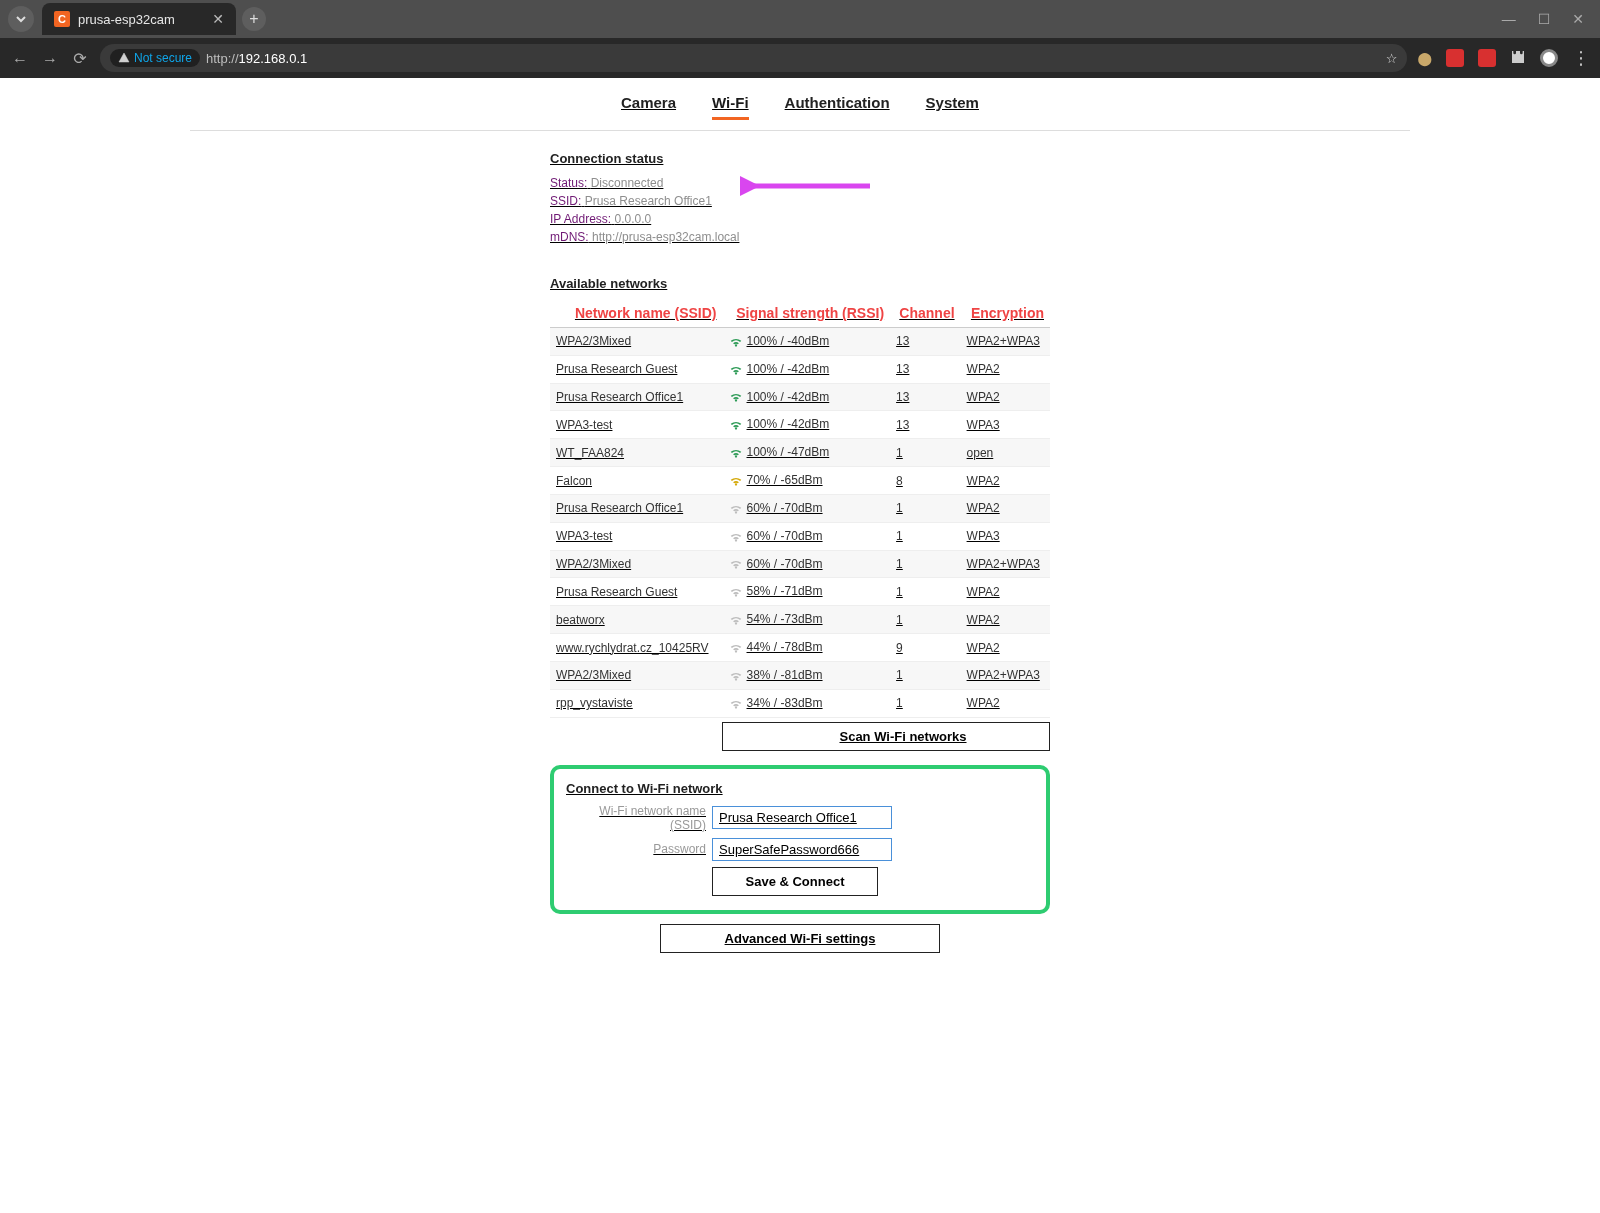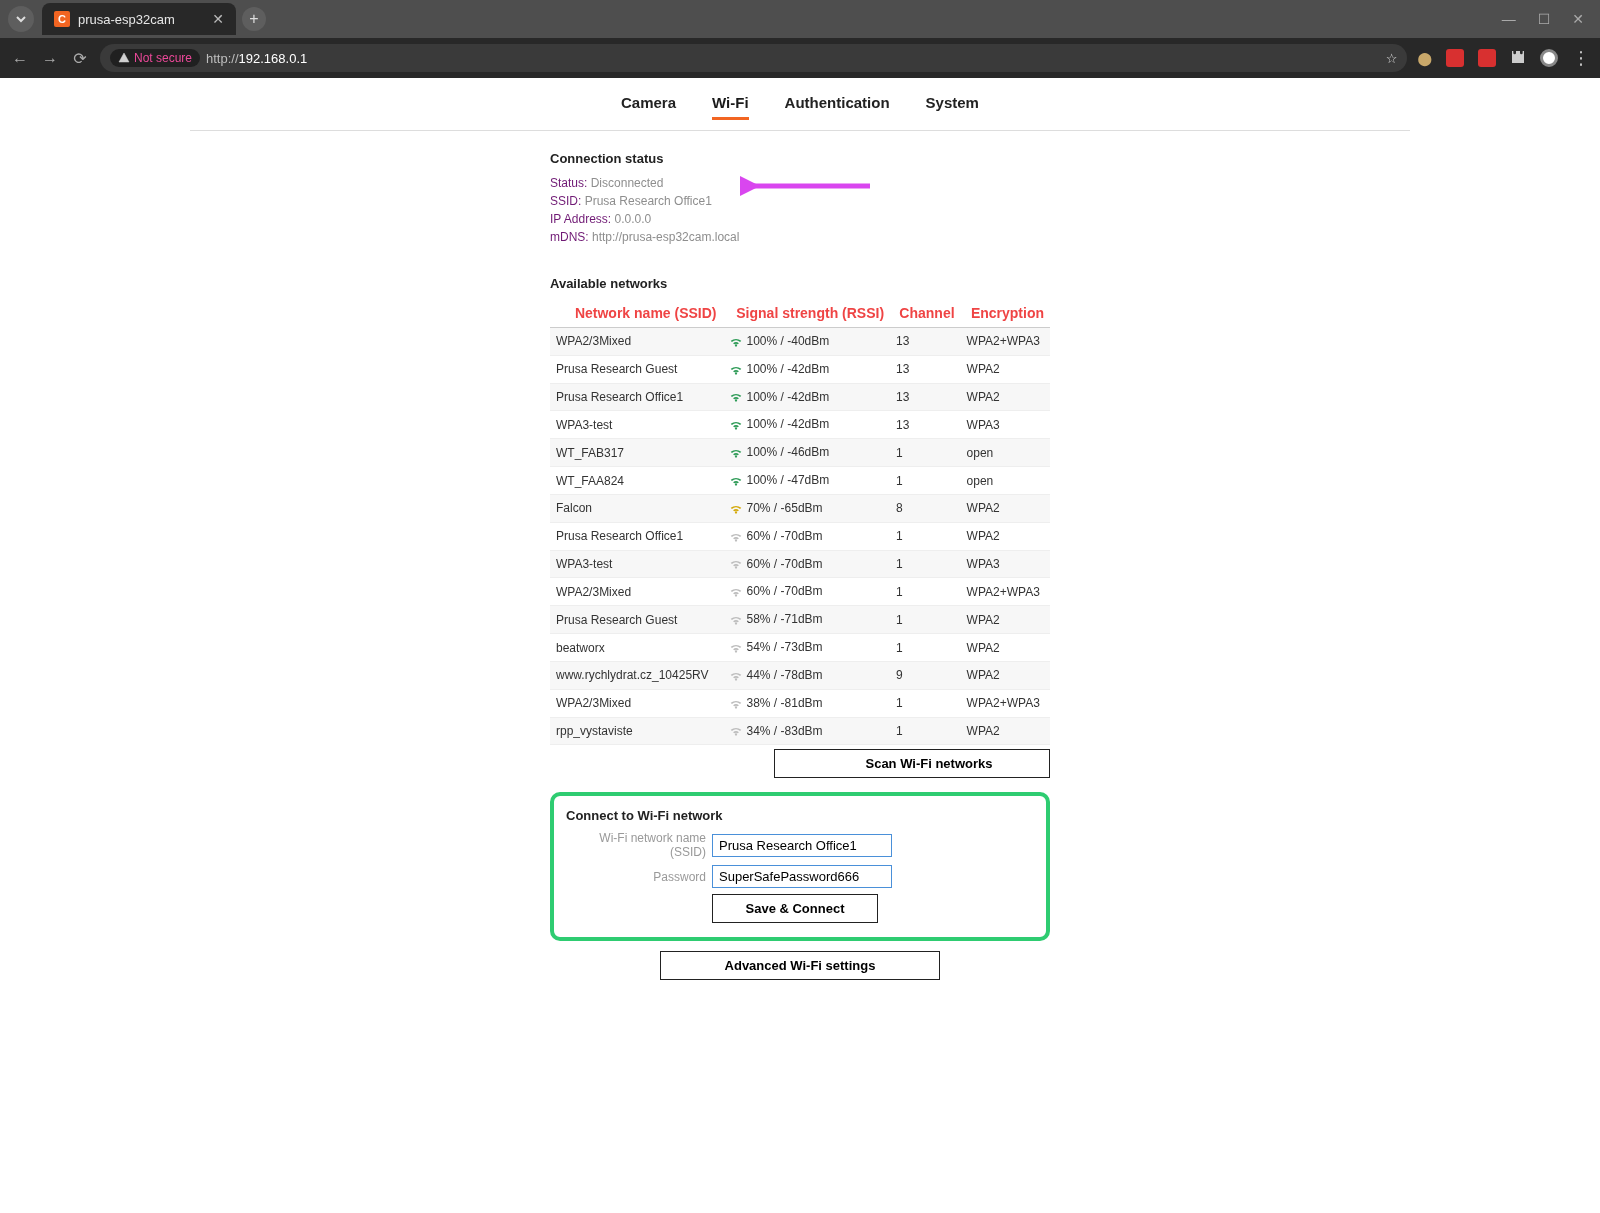--- a/index.html
+++ b/index.html
@@ -97,40 +97,41 @@
     padding: 0 10px;
     color: #bdbdbd;
     gap: 6px;
     font-size: 13px;
   }
   .addr .pill {
     background: #202020;
     padding: 2px 8px;
     border-radius: 10px;
     display: flex; align-items: center; gap: 4px;
-    color: #ec4899;
+    color: #0ea5e9;
     font-size: 12px;
   }
   .addr .url .host { color: #fff; }
   .addr .star { margin-left: auto; color: #ddd; }
   .ext-icons {
     display: flex; gap: 14px; align-items: center;
     color: #ccc;
   }
   .ext-badge { width: 18px; height: 18px; border-radius: 3px; }
   .ext-red { background: #d83030; }
   .avatar { width: 18px; height: 18px; border-radius: 50%; background: #fff; border: 3px solid #888; box-sizing: border-box; }
   .menu-dots { color: #ccc; font-size: 18px; line-height: 1; }
 
   
   .viewport {
     background: #fff;
     height: calc(100% - 78px);
     overflow-y: scroll;
     position: relative;
+    text-decoration: underline;
   }
   .content {
     width: 1220px;
     margin: 0 auto;
     padding-bottom: 40px;
   }
   .page-tabs {
     display: flex;
     justify-content: center;
     gap: 36px;
@@ -201,21 +202,21 @@
 
   .btn {
     border: 1px solid #222;
     background: #fff;
     font-weight: bold;
     font-size: 13px;
     padding: 6px 10px;
     cursor: pointer;
     text-align: center;
   }
-  .btn-wide { width: 276px; margin-top: 4px; margin-left: auto; display: block; padding-left: 44px; }
+  .btn-wide { width: 328px; margin-top: 4px; margin-left: auto; display: block; padding-left: 44px; }
   .btn-adv { width: 280px; margin: 10px auto 4px; display: block; }
 
   .connect-box {
     border: 4px solid #2ecc71;
     border-radius: 10px;
     padding: 12px 12px 14px;
     margin-top: 14px;
   }
   .field-row {
     display: flex;
@@ -361,28 +362,20 @@
             </tr>
             <tr>
               <td>WPA3-test</td>
               <td><svg class="wifi-icon wifi-green" viewBox="0 0 24 24">
                   <path d="M12 20a2 2 0 1 0 0-4 2 2 0 0 0 0 4zm-5-6a8 8 0 0 1 10 0l-2 2a5 5 0 0 0-6 0zm-4-4a14 14 0 0 1 18 0l-2 2a11 11 0 0 0-14 0z"></path>
                 </svg>100% / -42dBm</td>
               <td>13</td>
               <td>WPA3</td>
             </tr>
             <tr>
-              <td>WT_FAB317</td>
-              <td><svg class="wifi-icon wifi-green" viewBox="0 0 24 24">
-                  <path d="M12 20a2 2 0 1 0 0-4 2 2 0 0 0 0 4zm-5-6a8 8 0 0 1 10 0l-2 2a5 5 0 0 0-6 0zm-4-4a14 14 0 0 1 18 0l-2 2a11 11 0 0 0-14 0z"></path>
-                </svg>100% / -46dBm</td>
-              <td>1</td>
-              <td>open</td>
-            </tr>
-            <tr>
               <td>WT_FAA824</td>
               <td><svg class="wifi-icon wifi-green" viewBox="0 0 24 24">
                   <path d="M12 20a2 2 0 1 0 0-4 2 2 0 0 0 0 4zm-5-6a8 8 0 0 1 10 0l-2 2a5 5 0 0 0-6 0zm-4-4a14 14 0 0 1 18 0l-2 2a11 11 0 0 0-14 0z"></path>
                 </svg>100% / -47dBm</td>
               <td>1</td>
               <td>open</td>
             </tr>
             <tr>
               <td>Falcon</td>
               <td><svg class="wifi-icon wifi-yellow" viewBox="0 0 24 24">

